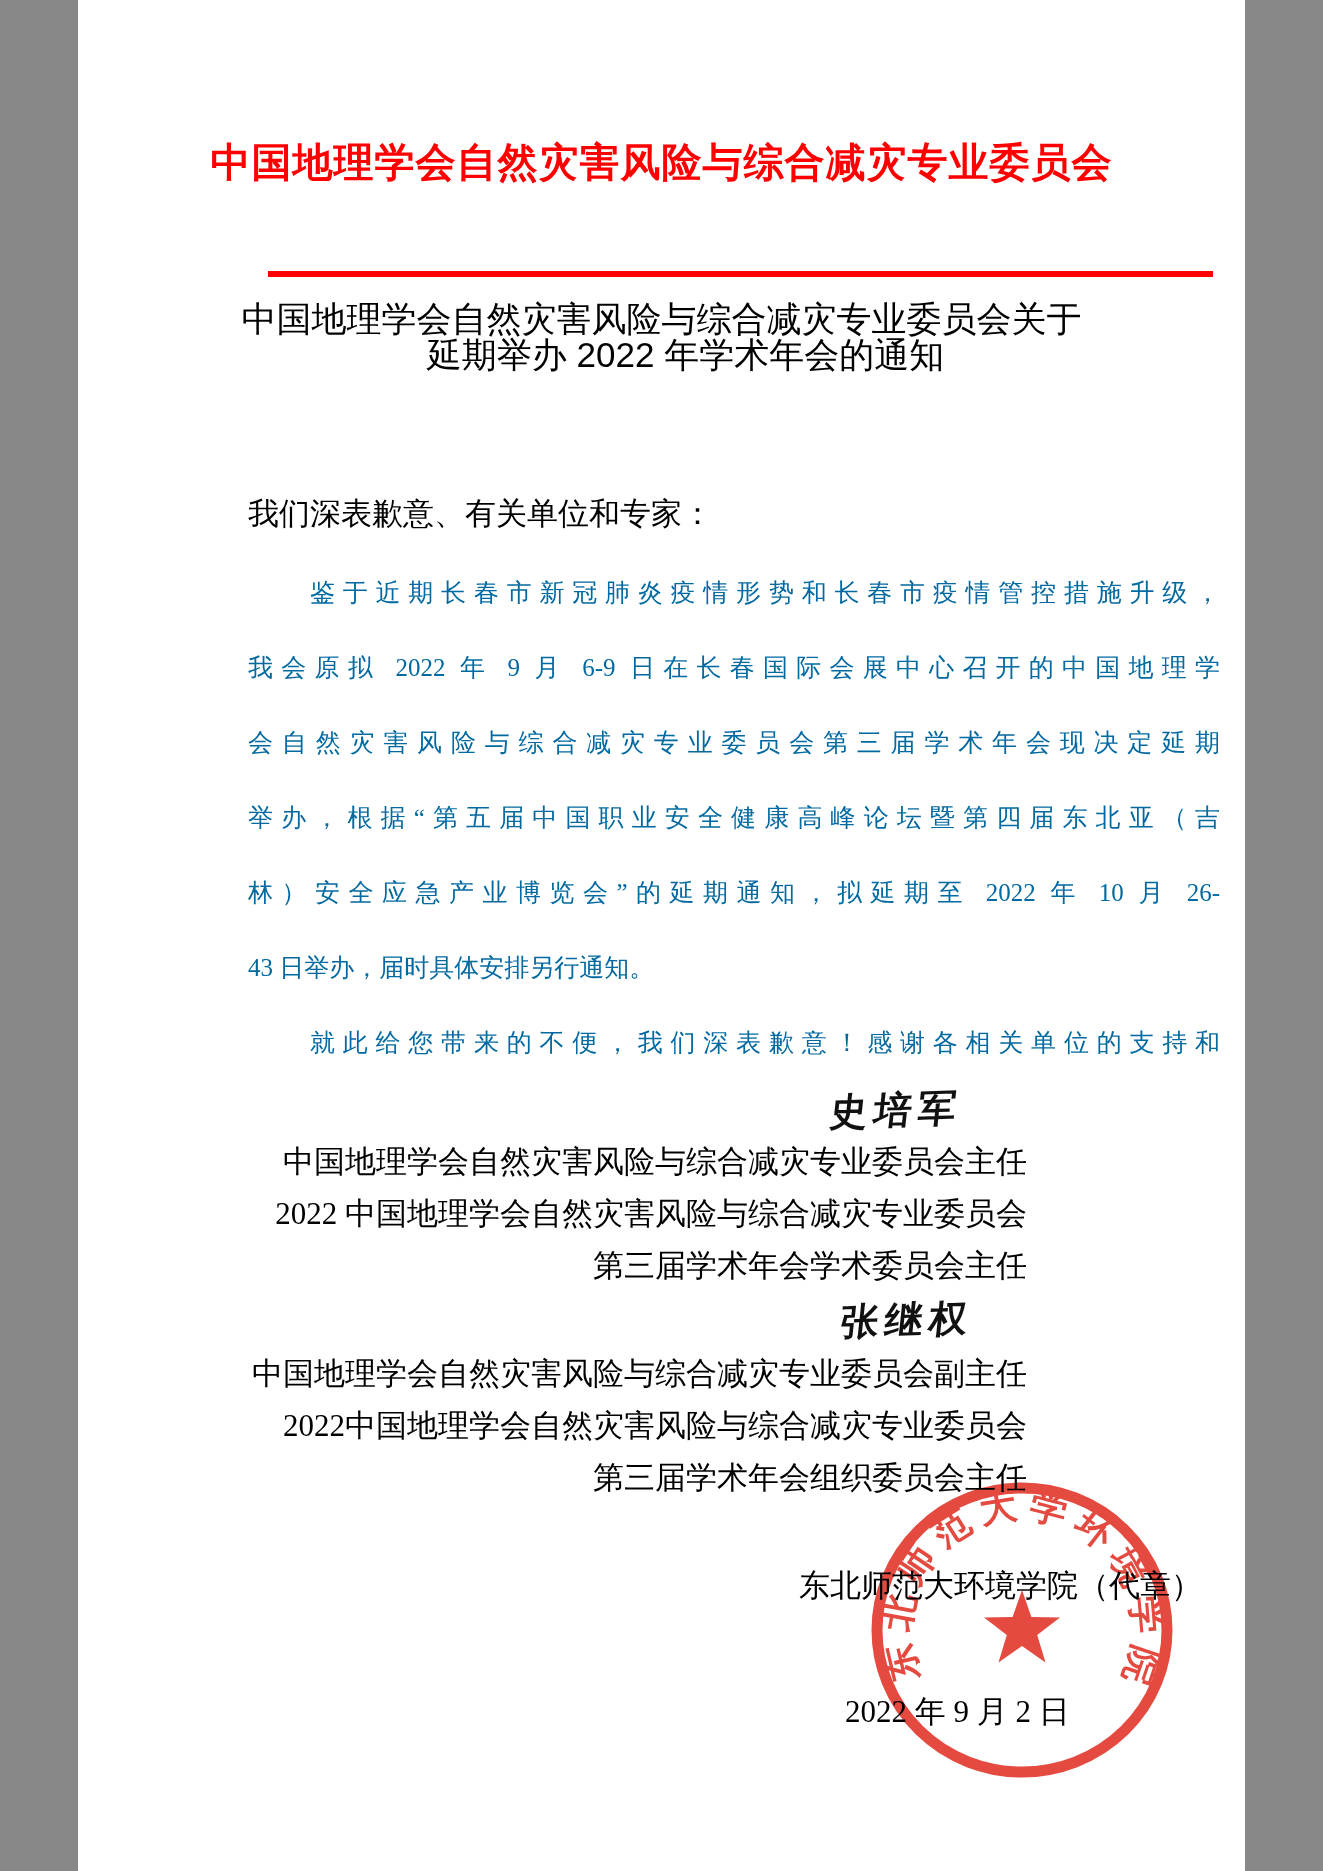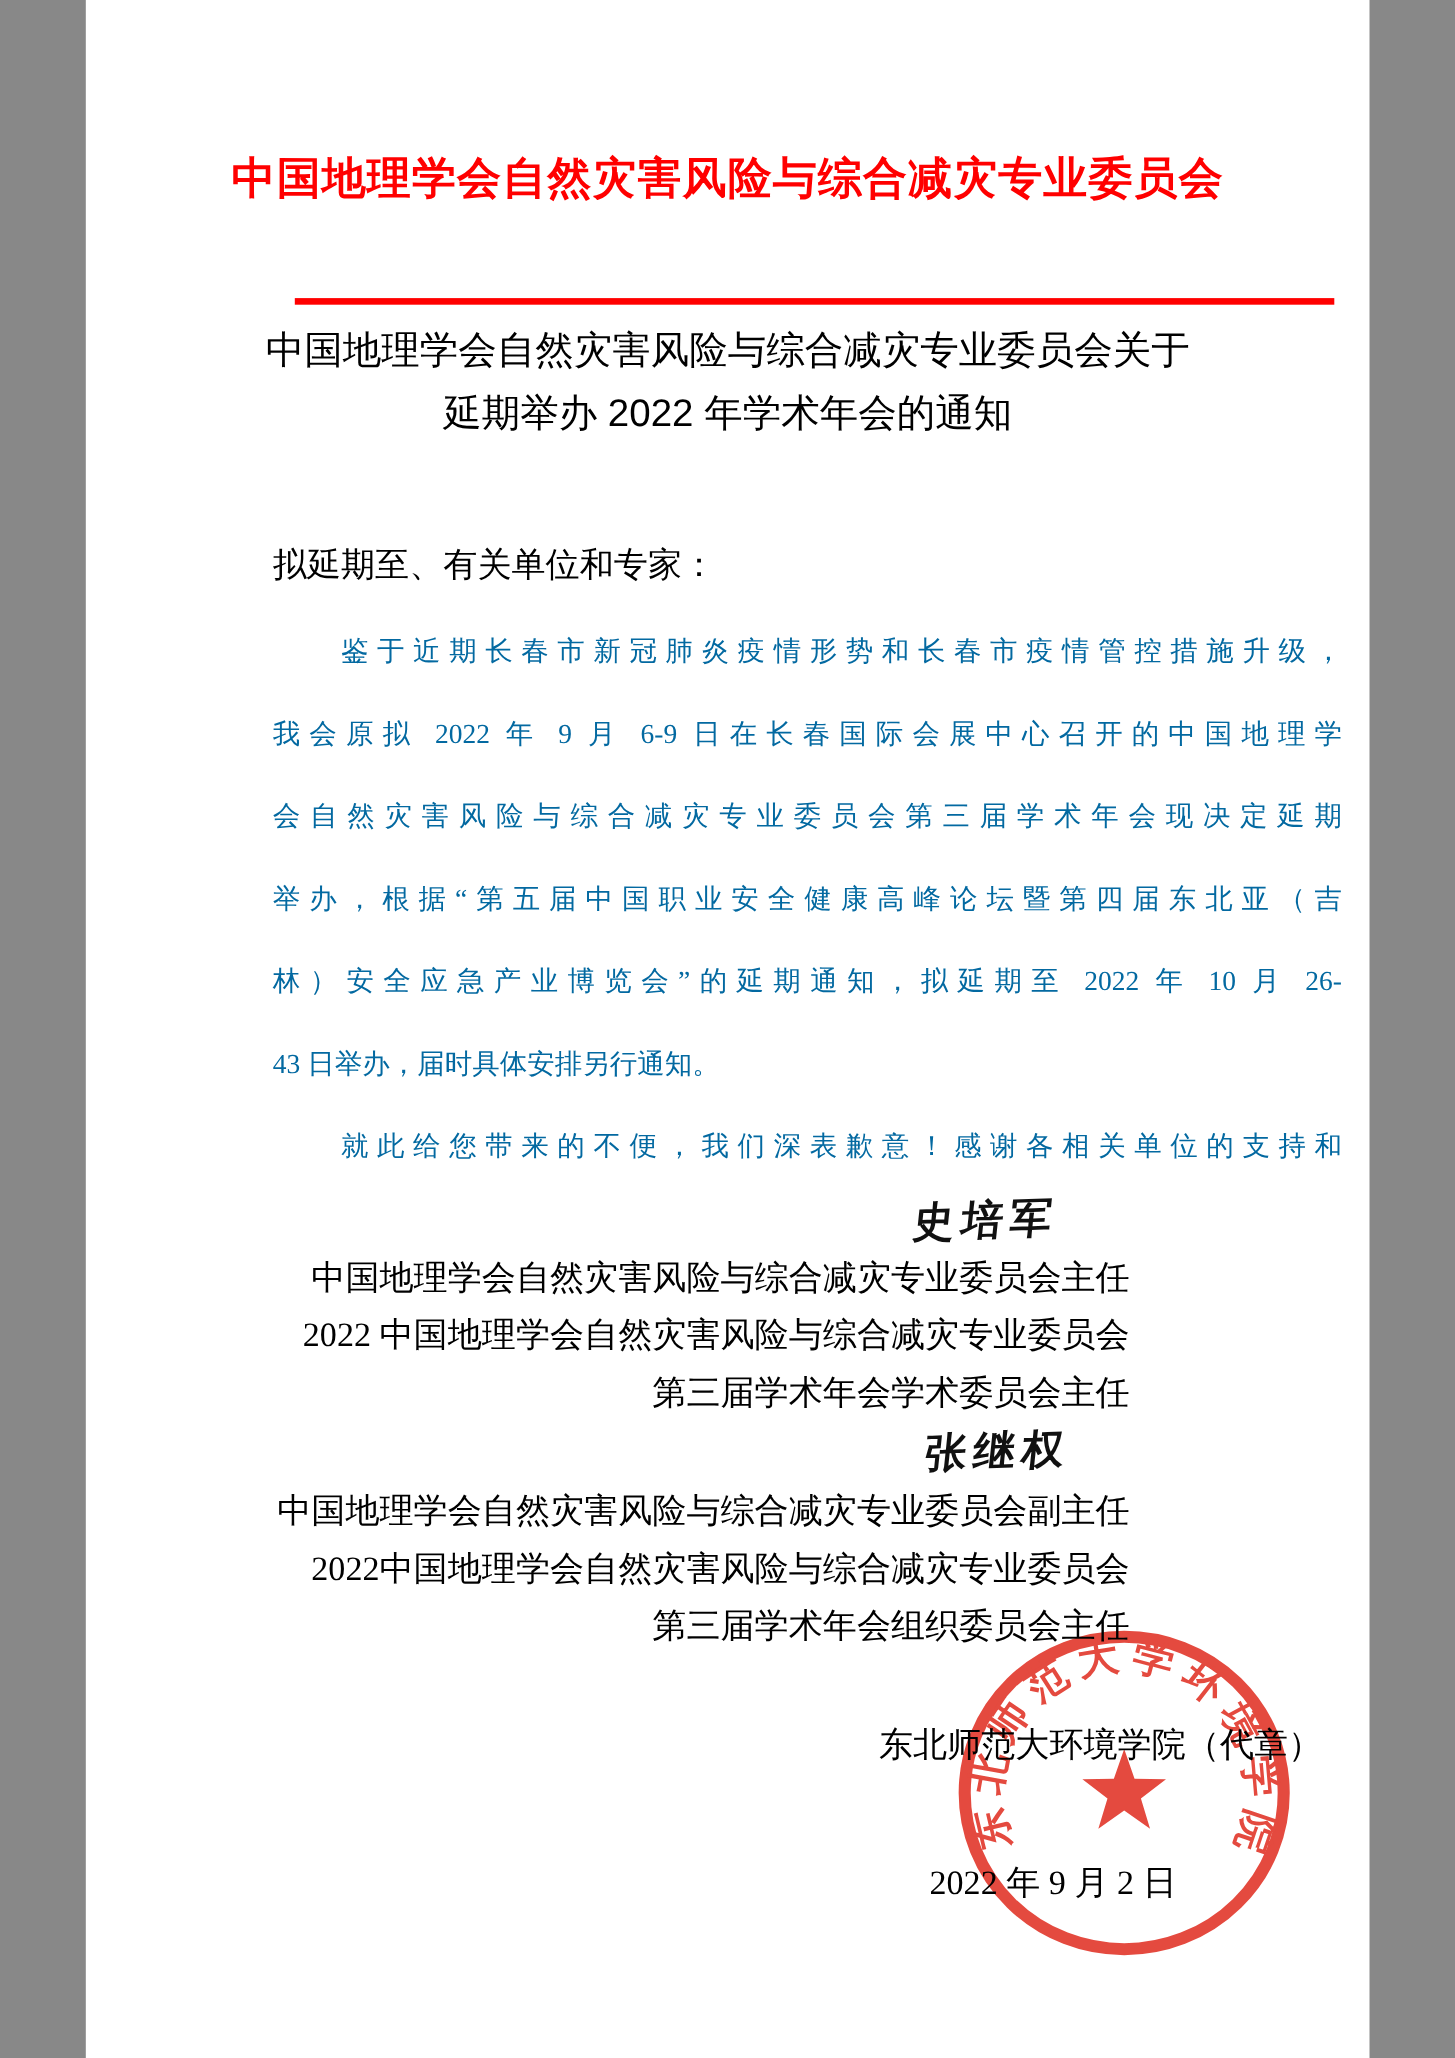--- a/index.html
+++ b/index.html
@@ -27,21 +27,21 @@
   }
   .doc-title{
     position:absolute;left:0;width:100%;
     text-align:center;
     font-family:"Liberation Sans","DejaVu Sans",sans-serif;
     font-weight:400;
     font-size:35px;line-height:42px;
     color:#000;
   }
   .doc-title.l1{top:298px;}
-  .doc-title.l2{top:355px;}
+  .doc-title.l2{top:334px;padding-left:24px;}
   .salutation{
     position:absolute;top:494px;left:170px;
     font-size:31px;line-height:40px;color:#000;
   }
   .body-block{
     position:absolute;top:555px;left:170px;width:972px;
     font-size:25px;color:#0369a1;
   }
   .bline{
     height:75px;line-height:75px;
@@ -100,21 +100,21 @@
 
 <div class="page">
 
   <div class="header-title">中国地理学会自然灾害风险与综合减灾专业委员会</div>
 
   <div class="red-rule"></div>
 
   <div class="doc-title l1">中国地理学会自然灾害风险与综合减灾专业委员会关于</div>
   <div class="doc-title l2">延期举办 2022 年学术年会的通知</div>
 
-  <div class="salutation">拟延期至、有关单位和专家：</div>
+  <div class="salutation">我们深表歉意、有关单位和专家：</div>
 
   <div class="body-block">
     <div class="bline indent jlast">鉴于近期长春市新冠肺炎疫情形势和长春市疫情管控措施升级，</div>
     <div class="bline jlast">我会原拟 2022 年 9 月 6-9 日在长春国际会展中心召开的中国地理学</div>
     <div class="bline jlast">会自然灾害风险与综合减灾专业委员会第三届学术年会现决定延期</div>
     <div class="bline jlast">举办，根据“第五届中国职业安全健康高峰论坛暨第四届东北亚（吉</div>
     <div class="bline jlast">林）安全应急产业博览会”的延期通知，拟延期至 2022 年 10 月 26-</div>
     <div class="bline">43 日举办，届时具体安排另行通知。</div>
     <div class="bline indent jlast">就此给您带来的不便，我们深表歉意！感谢各相关单位的支持和</div>
   </div>

